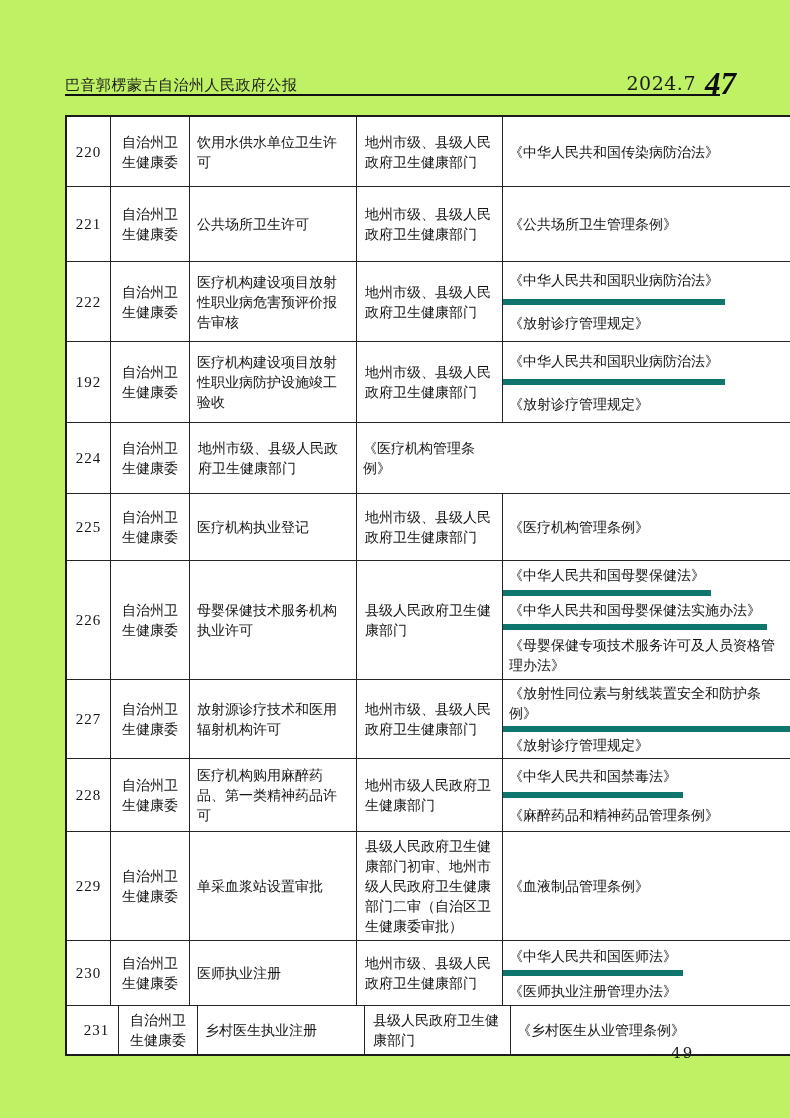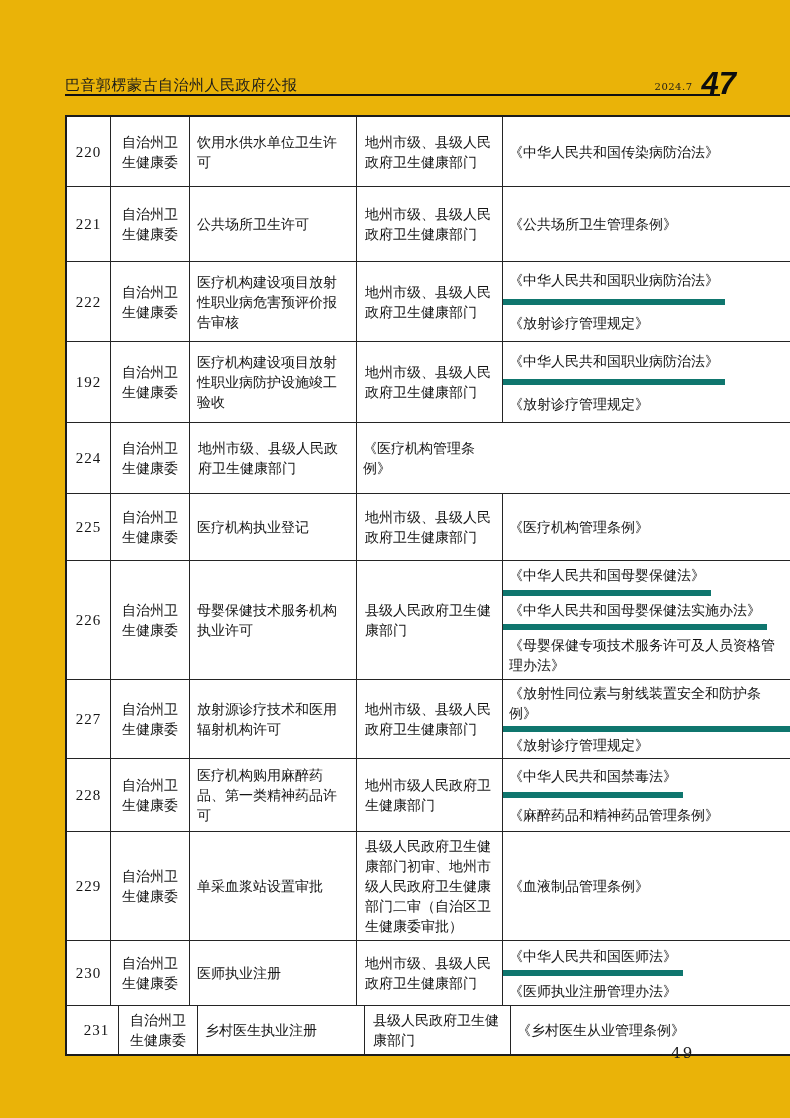--- a/index.html
+++ b/index.html
@@ -1,40 +1,40 @@
 <!DOCTYPE html>
 <html><head>
 <meta charset="utf-8">
 <style>
   * { margin:0; padding:0; box-sizing:border-box; }
   html,body { background:#e8e8e8; }
   .page {
     position:relative;
     width:790px; height:1118px;
-    background:#eab308;
+    background:#bef264;
     color:#111;
     font-family:"DejaVu Serif","Liberation Serif",serif;
     margin:0 auto;
     overflow:hidden;
   }
   
   .header {
     position:absolute; left:65px; top:64px; width:655px;
     display:flex; align-items:baseline;
   }
   .header-title {
     font-family:"DejaVu Sans","Liberation Sans",sans-serif;
     font-size:15px; letter-spacing:0.5px; color:#1a1a1a;
   }
   .header-spacer { flex:1; }
   .header-issue-date {
-    font-size:10px; color:#1a1a1a; letter-spacing:0.5px;
+    font-size:19px; color:#1a1a1a; letter-spacing:0.5px;
   }
   .header-issue-no {
-    font-family:Liberation Sans, sans-serif;
+    font-family:Liberation Serif, serif;
     font-style:italic; font-weight:700;
     font-size:31px; line-height:1;
     margin-left:9px; margin-right:-16px;
     position:relative; top:4px;
     color:#0d0d0d;
   }
   .header-rule {
     position:absolute; left:65px; top:94px; width:655px;
     border-top:2px solid #111;
   }

